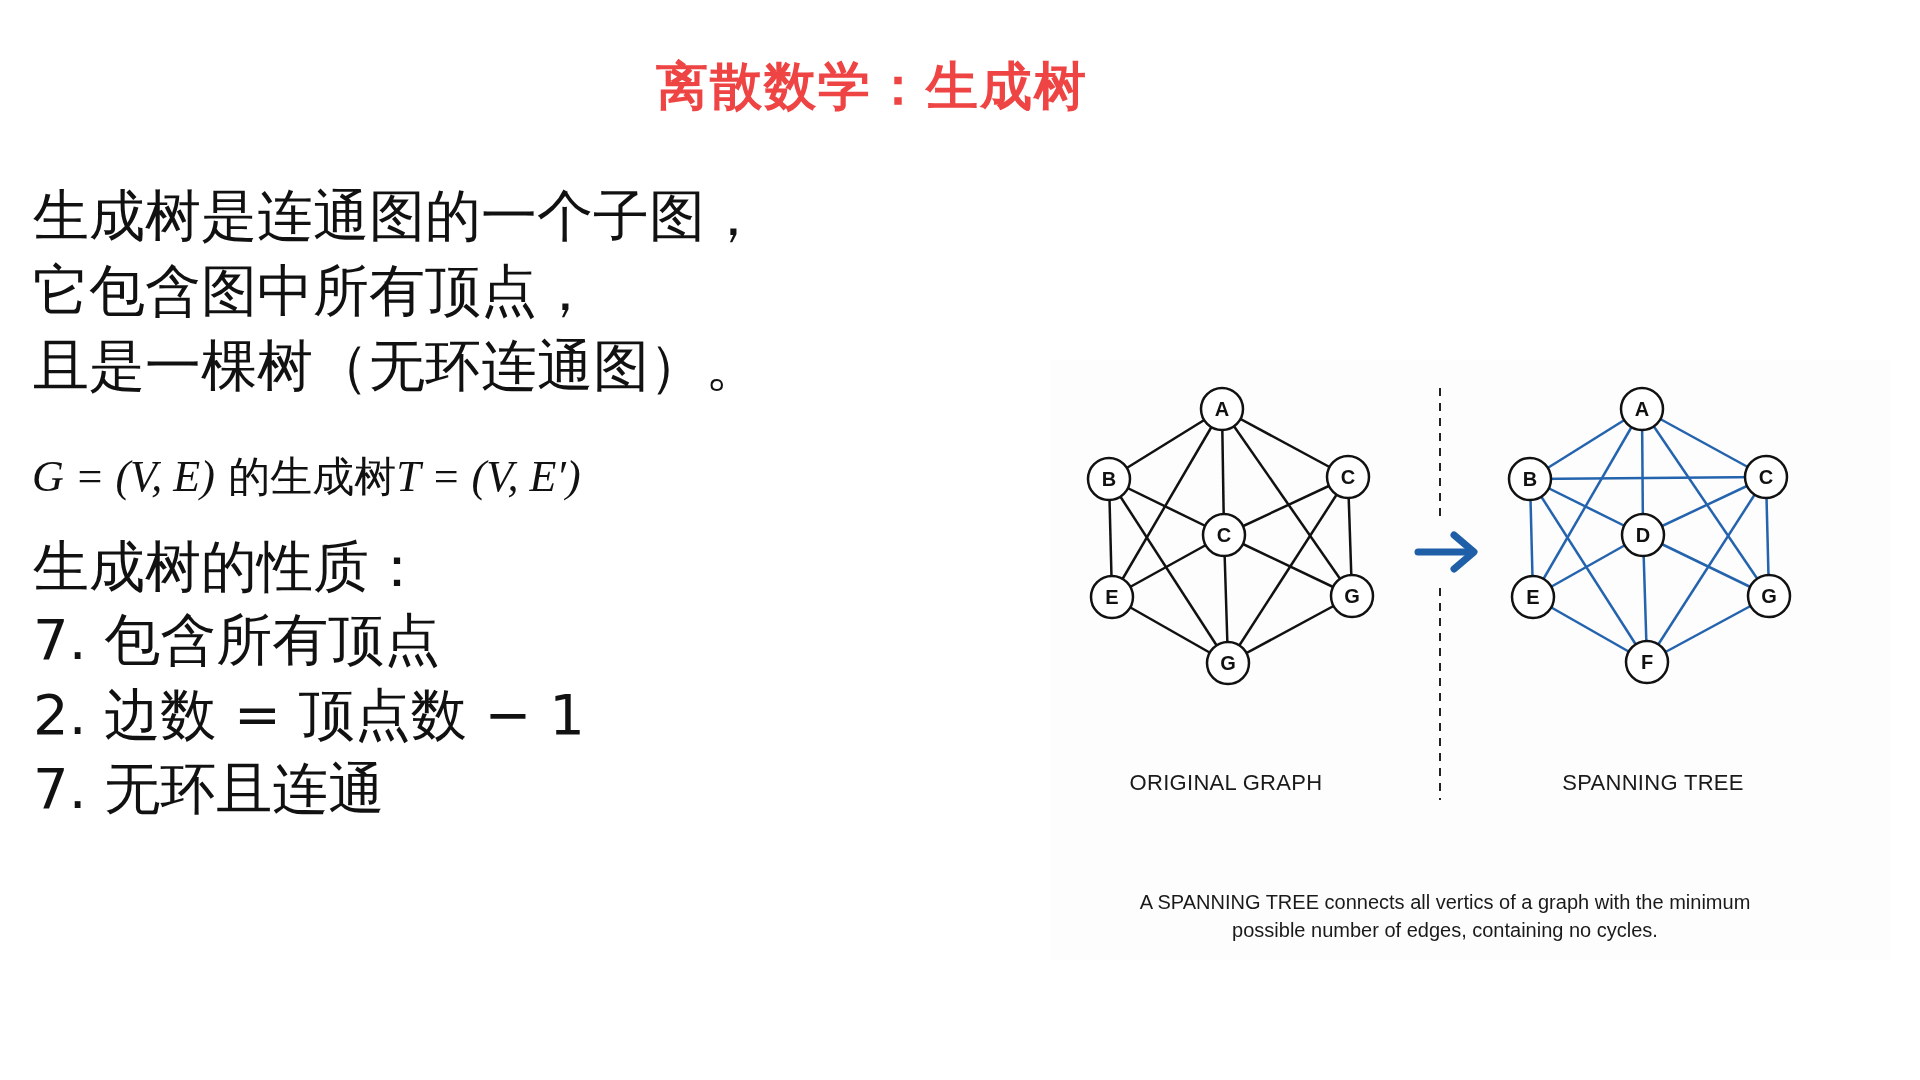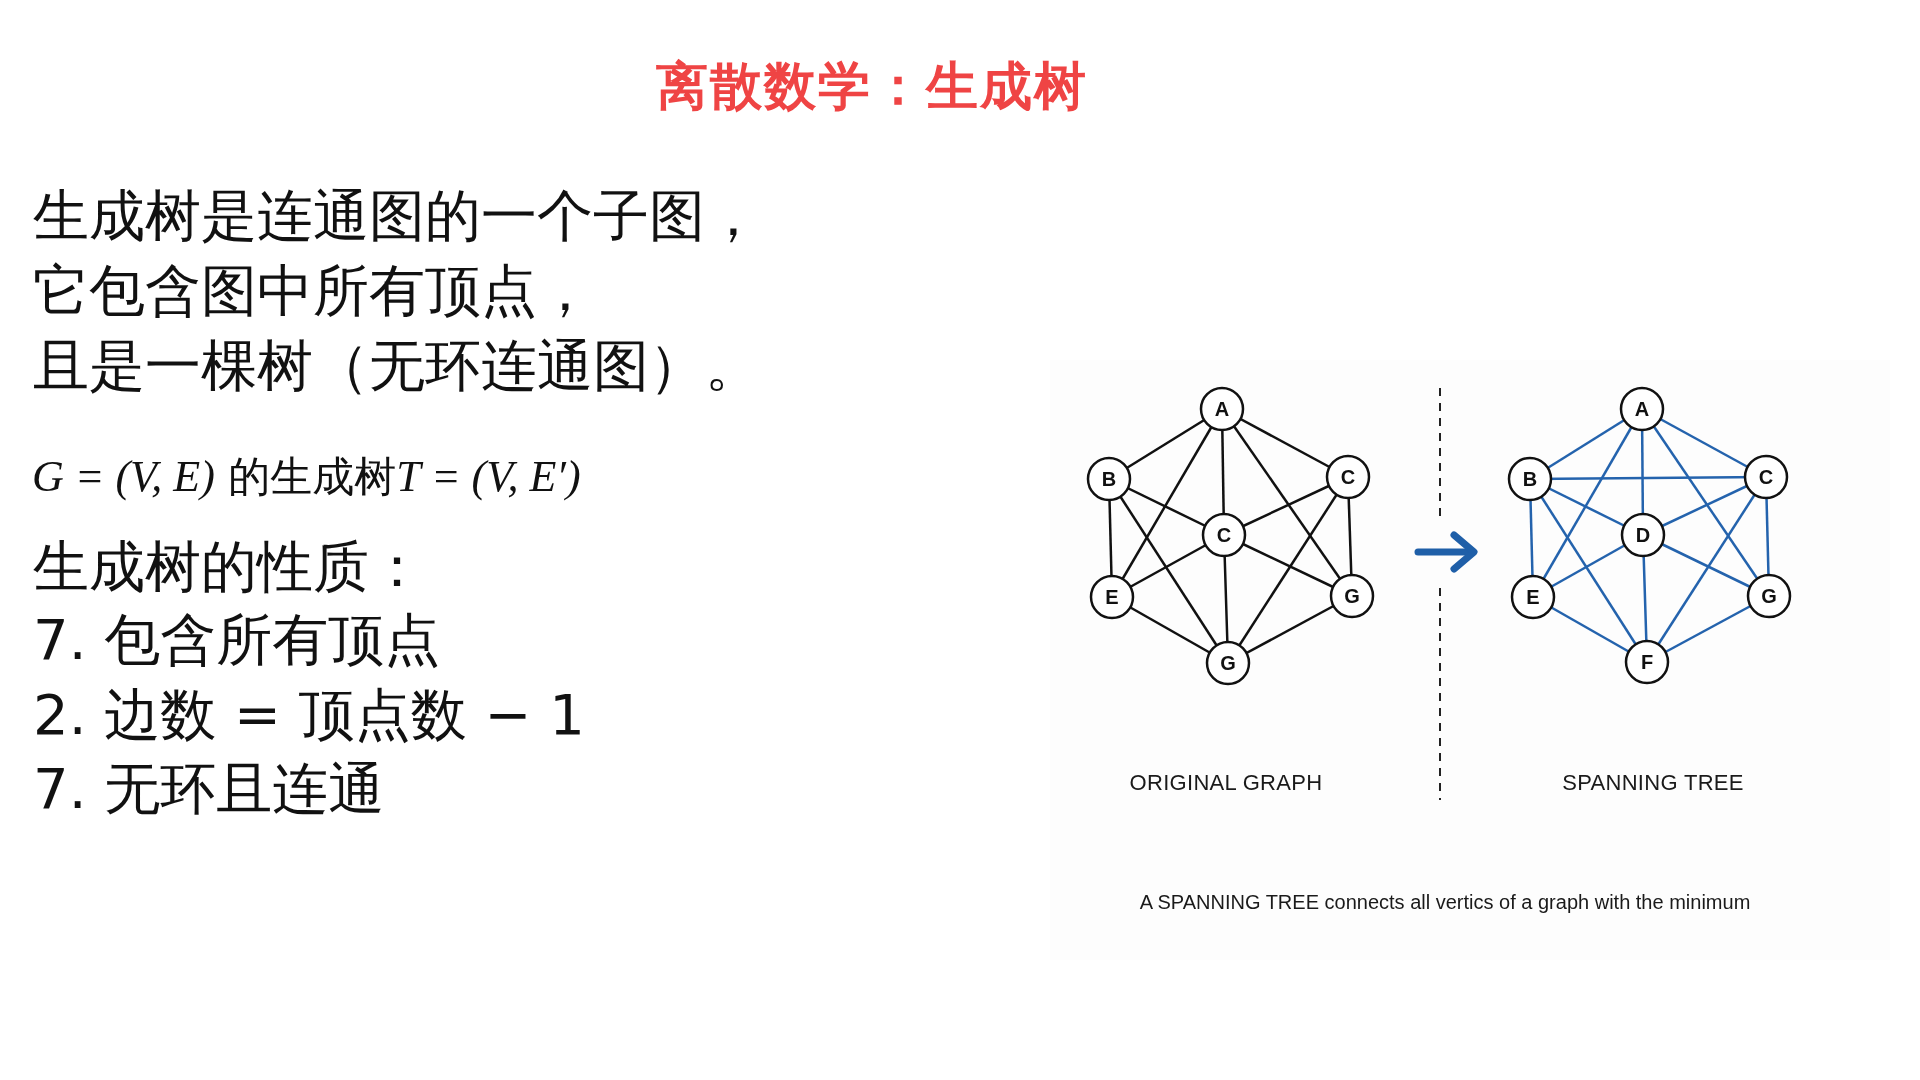--- a/index.html
+++ b/index.html
@@ -158,13 +158,14 @@
     <line x1="1418" y1="552" x2="1472" y2="552" stroke-width="7" stroke-linecap="round" stroke="#1f5fa8"></line>
     <polyline points="1454,535 1474,552 1454,569" fill="none" stroke-width="7" stroke-linecap="round" stroke-linejoin="round" stroke="#1f5fa8"></polyline>
   </g>
 </svg>
 
 <div class="cap-label" style="left:1126px; top:770px; width:200px;">ORIGINAL GRAPH</div>
 <div class="cap-label" style="left:1553px; top:770px; width:200px;">SPANNING TREE</div>
 
 <div class="caption">
   <span>A SPANNING TREE</span><span> connects all vertics of a graph with the minimum</span><br>
+  <span>possible number of edges, containing no cycles.</span>
 </div>
 
 </body></html>

